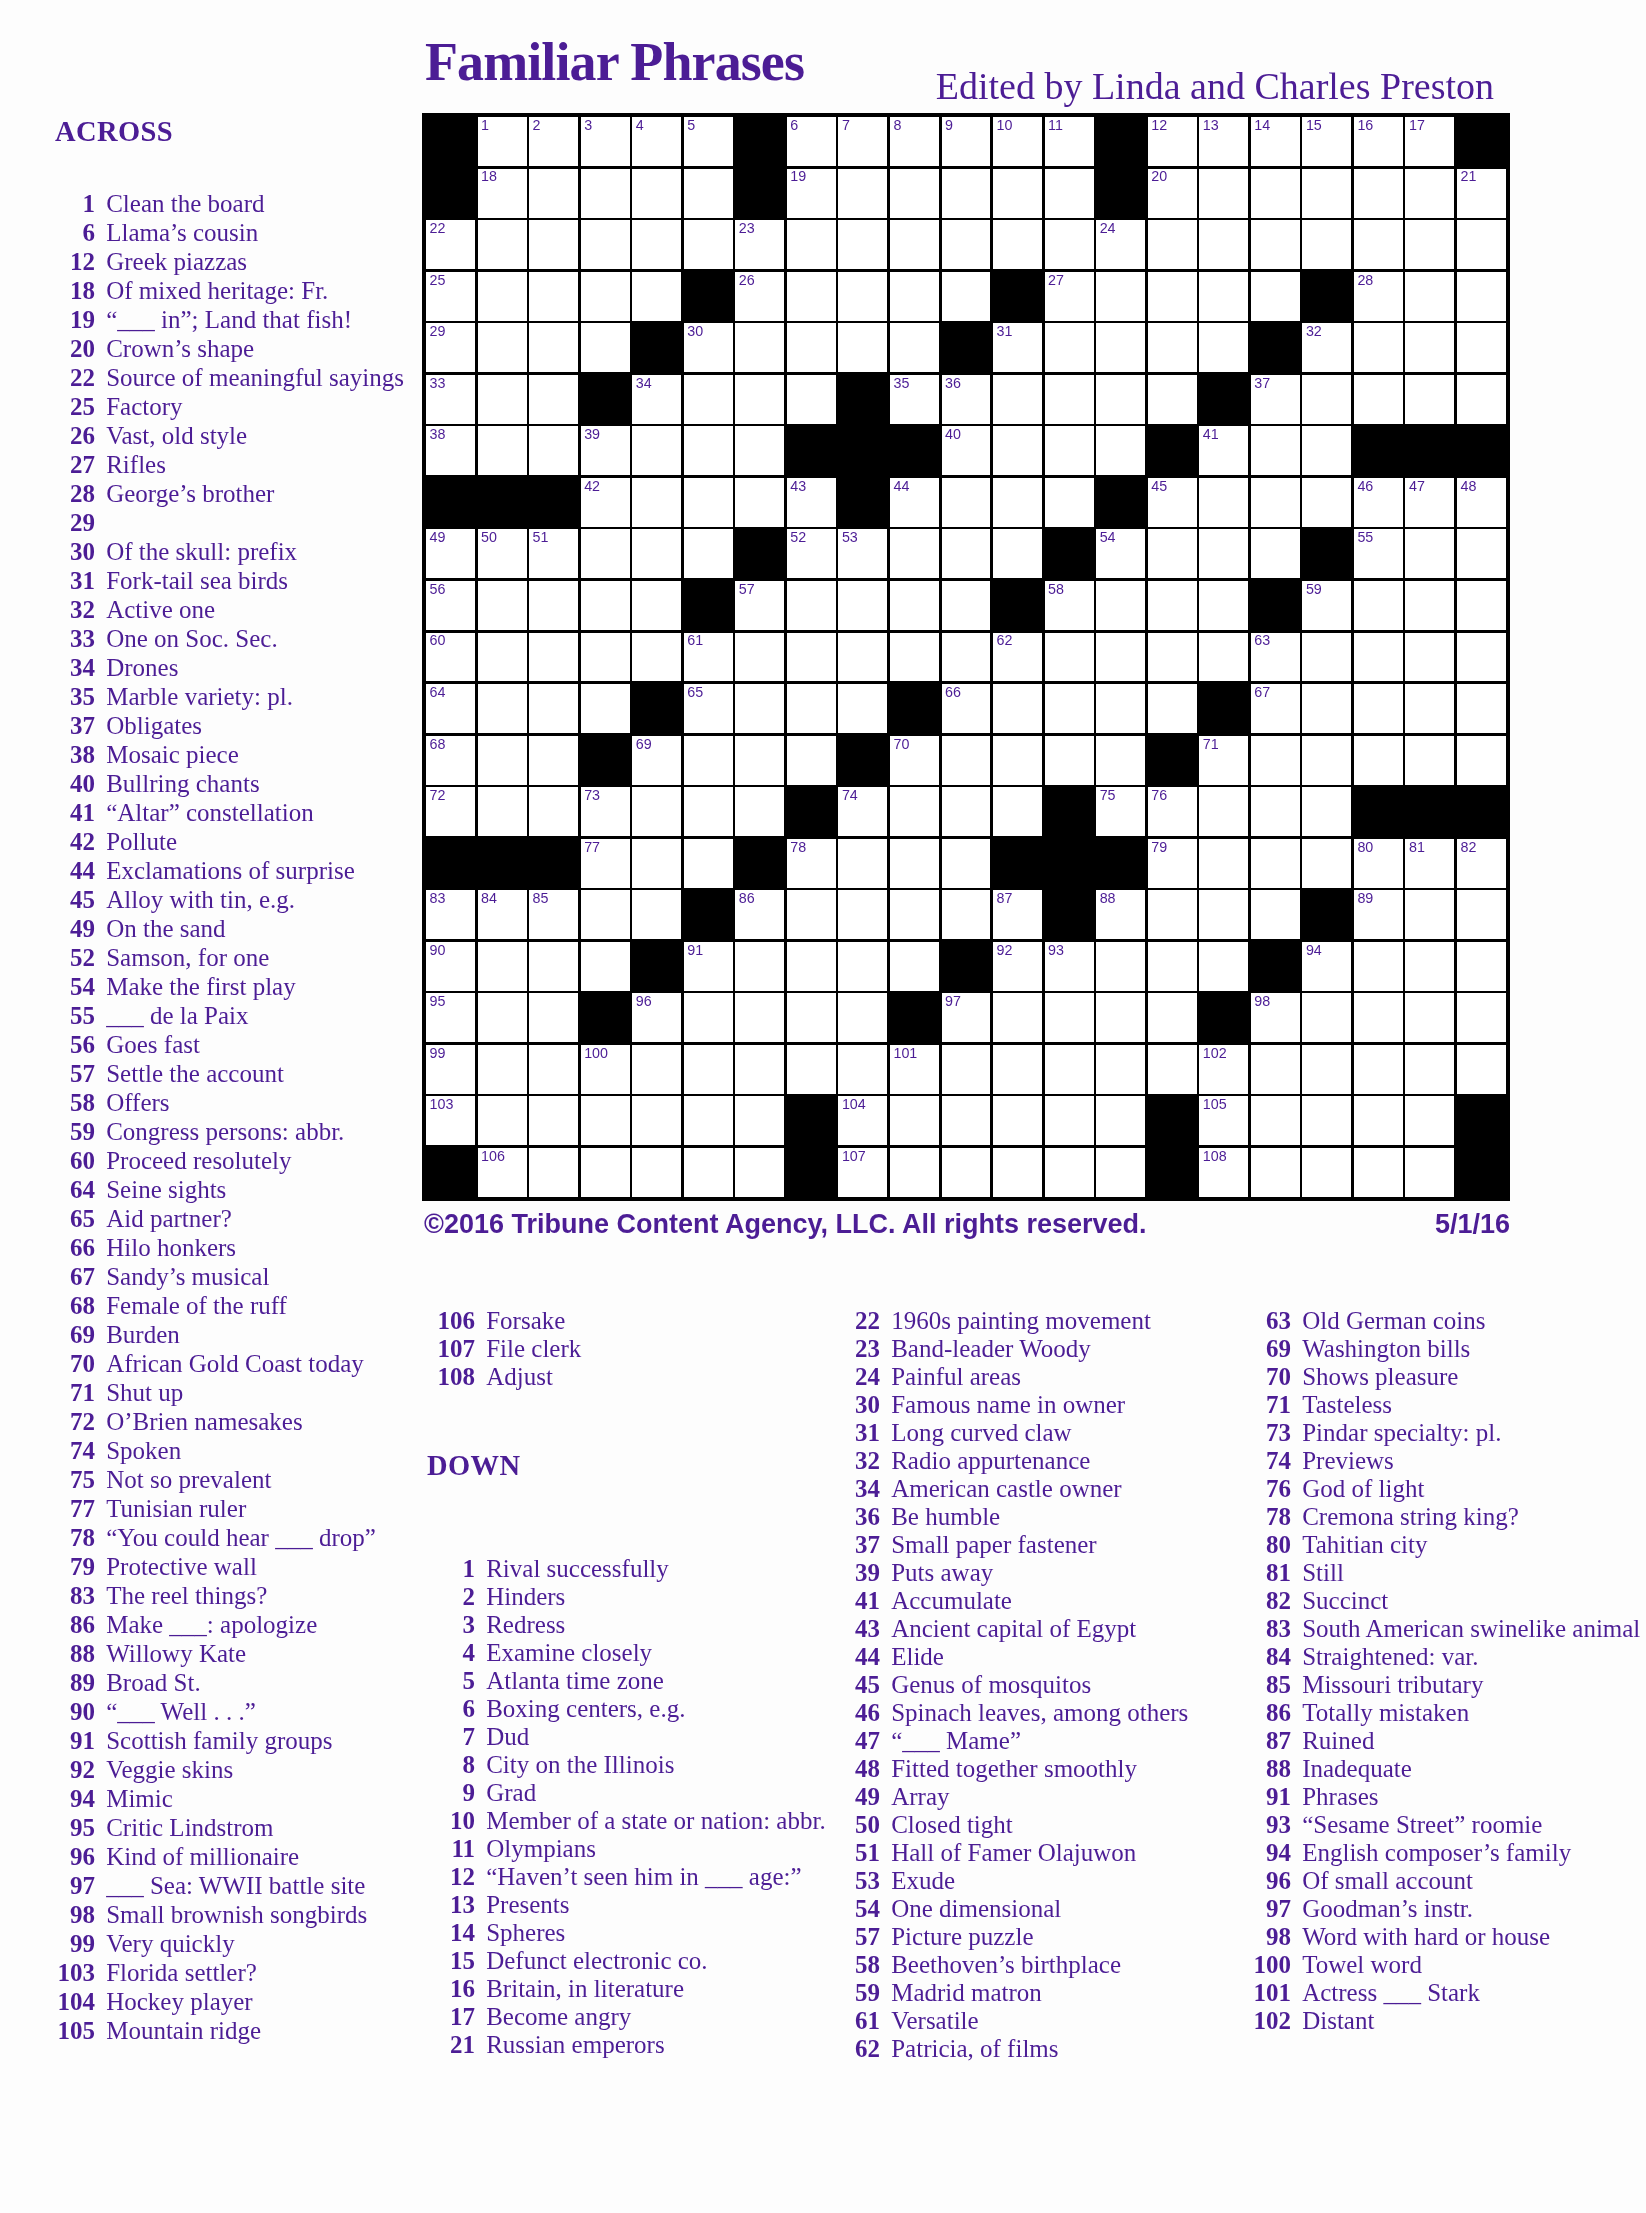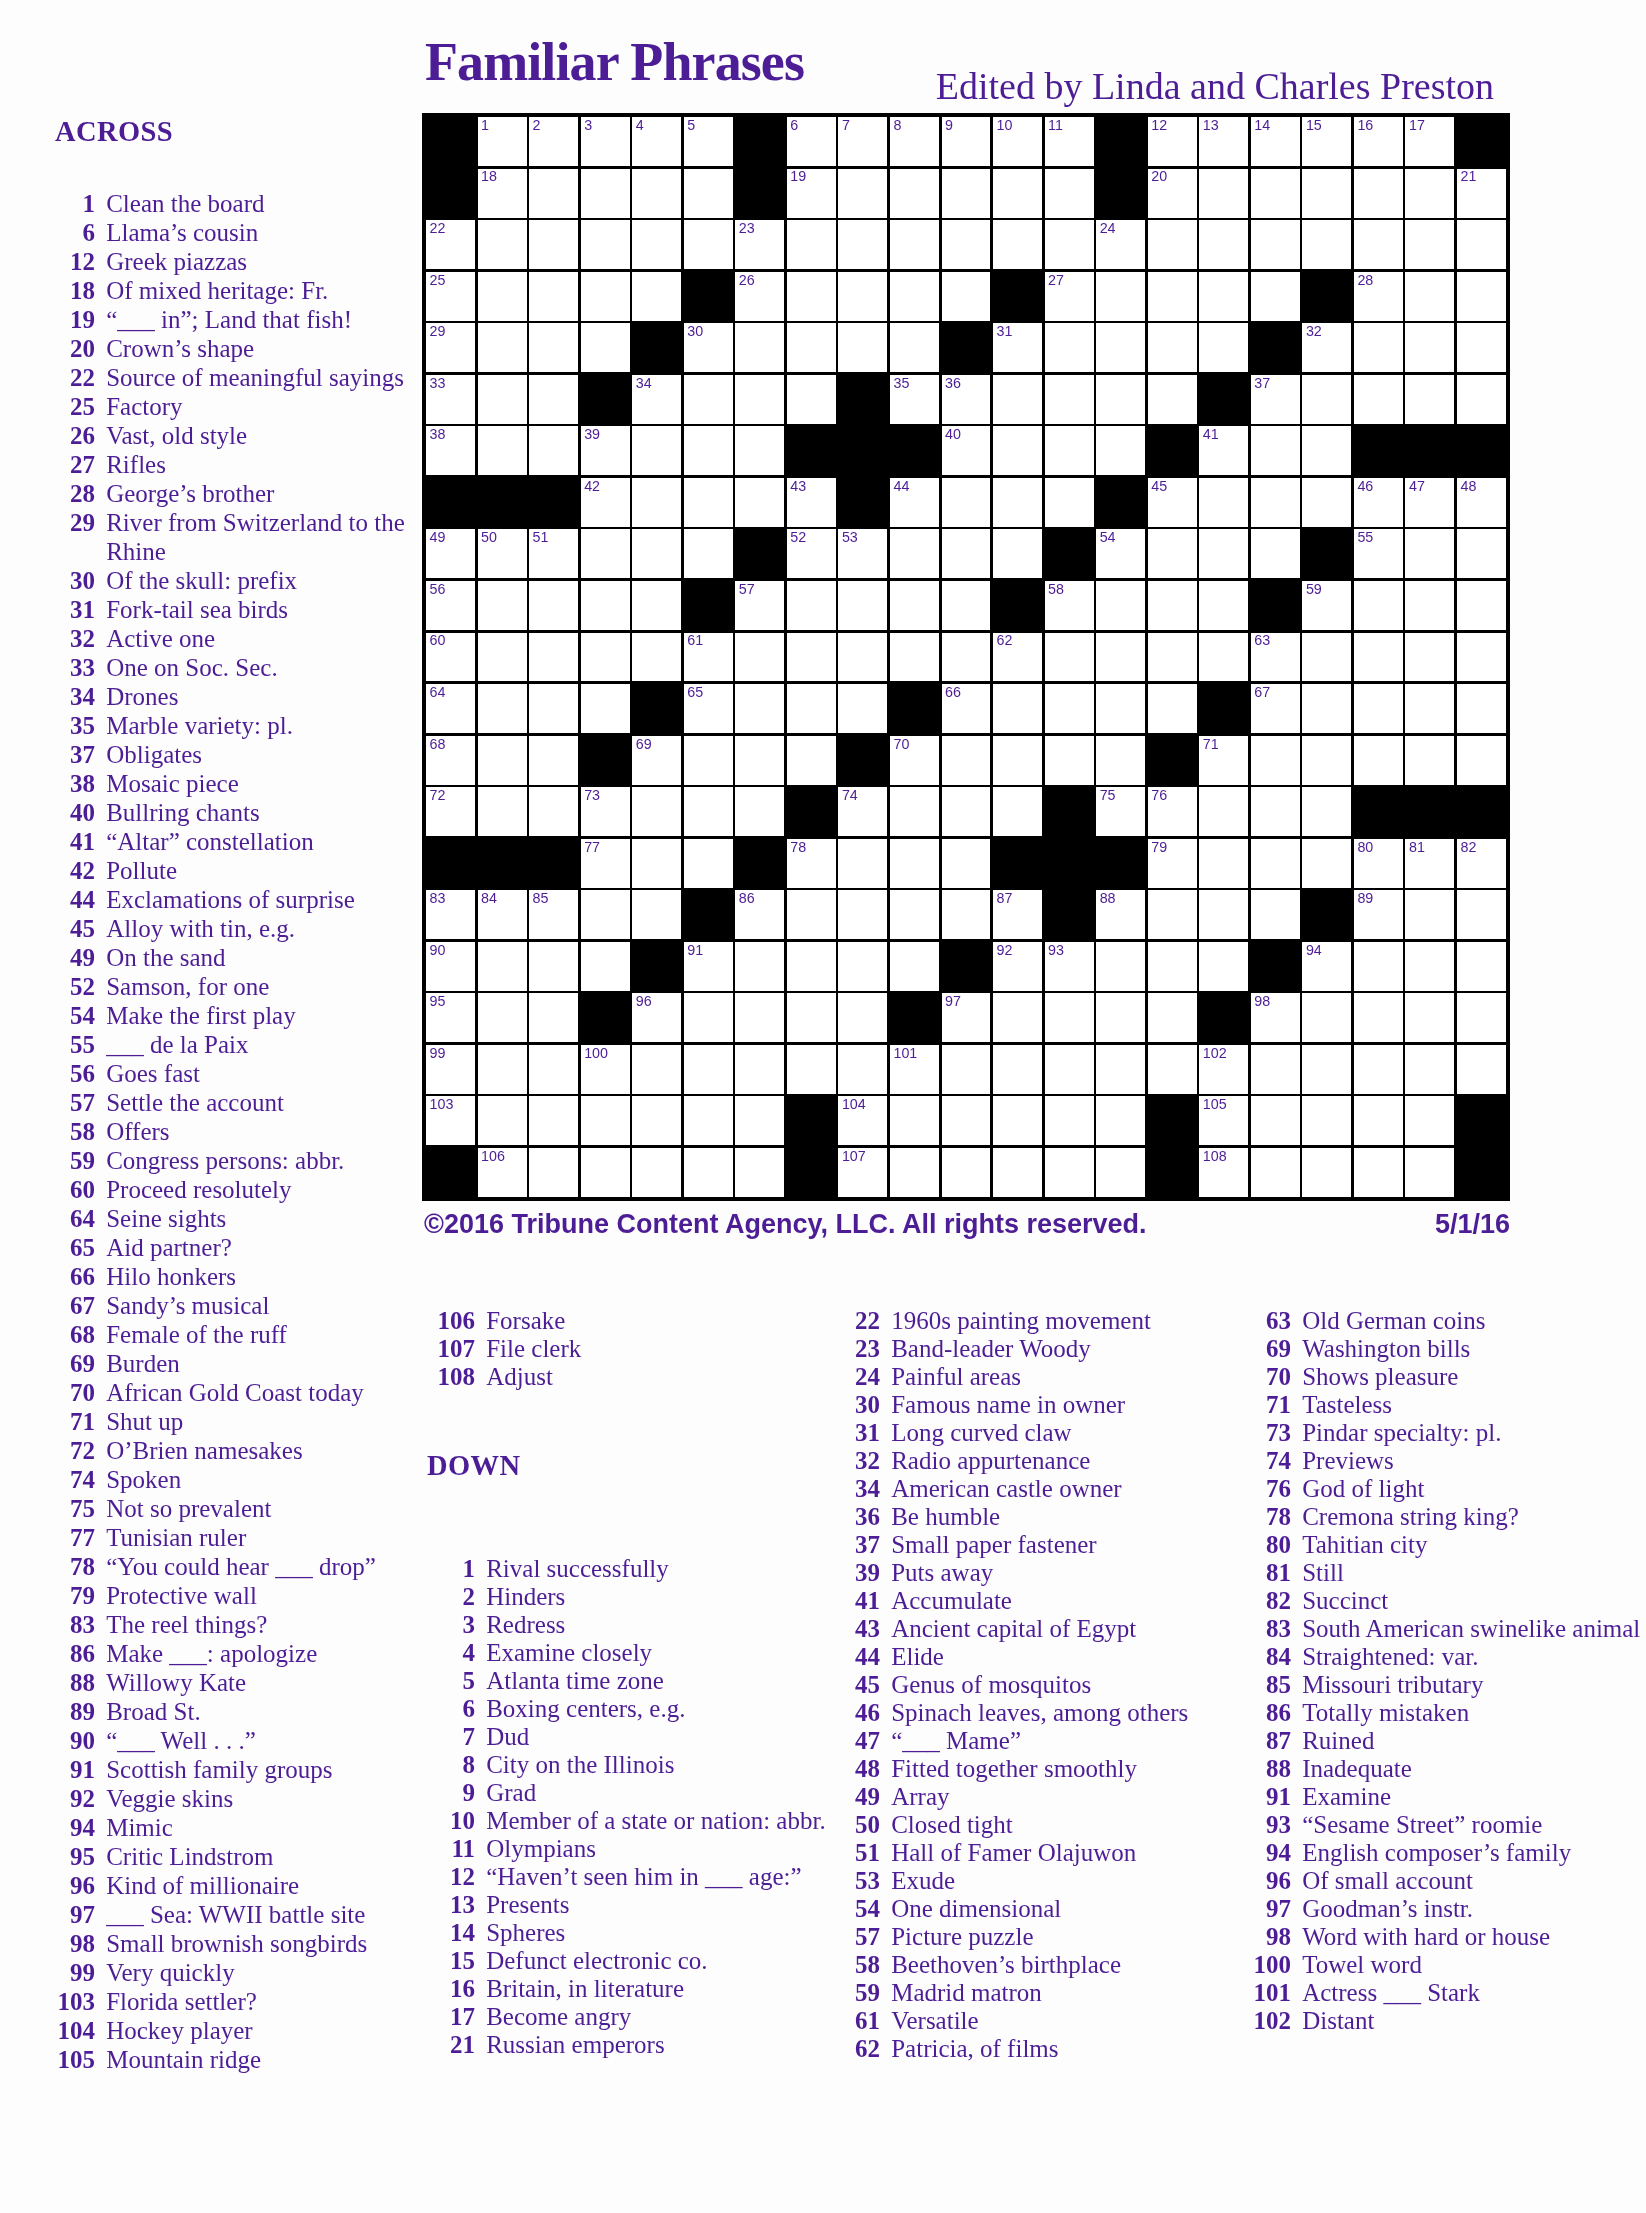--- a/index.html
+++ b/index.html
@@ -83,21 +83,20 @@
       <div class="clue">
         <span class="cn">27</span>
         <span class="ct">Rifles</span>
       </div>
       <div class="clue">
         <span class="cn">28</span>
         <span class="ct">George’s brother</span>
       </div>
       <div class="clue">
         <span class="cn">29</span>
-        <span class="ct">River from Switzerland to the Rhine</span>
       </div>
       <div class="clue">
         <span class="cn">30</span>
         <span class="ct">Of the skull: prefix</span>
       </div>
       <div class="clue">
         <span class="cn">31</span>
         <span class="ct">Fork-tail sea birds</span>
       </div>
       <div class="clue">
@@ -1234,21 +1233,21 @@
       <div class="clue">
         <span class="cn">87</span>
         <span class="ct">Ruined</span>
       </div>
       <div class="clue">
         <span class="cn">88</span>
         <span class="ct">Inadequate</span>
       </div>
       <div class="clue">
         <span class="cn">91</span>
-        <span class="ct">Examine</span>
+        <span class="ct">Phrases</span>
       </div>
       <div class="clue">
         <span class="cn">93</span>
         <span class="ct">“Sesame Street” roomie</span>
       </div>
       <div class="clue">
         <span class="cn">94</span>
         <span class="ct">English composer’s family</span>
       </div>
       <div class="clue">

